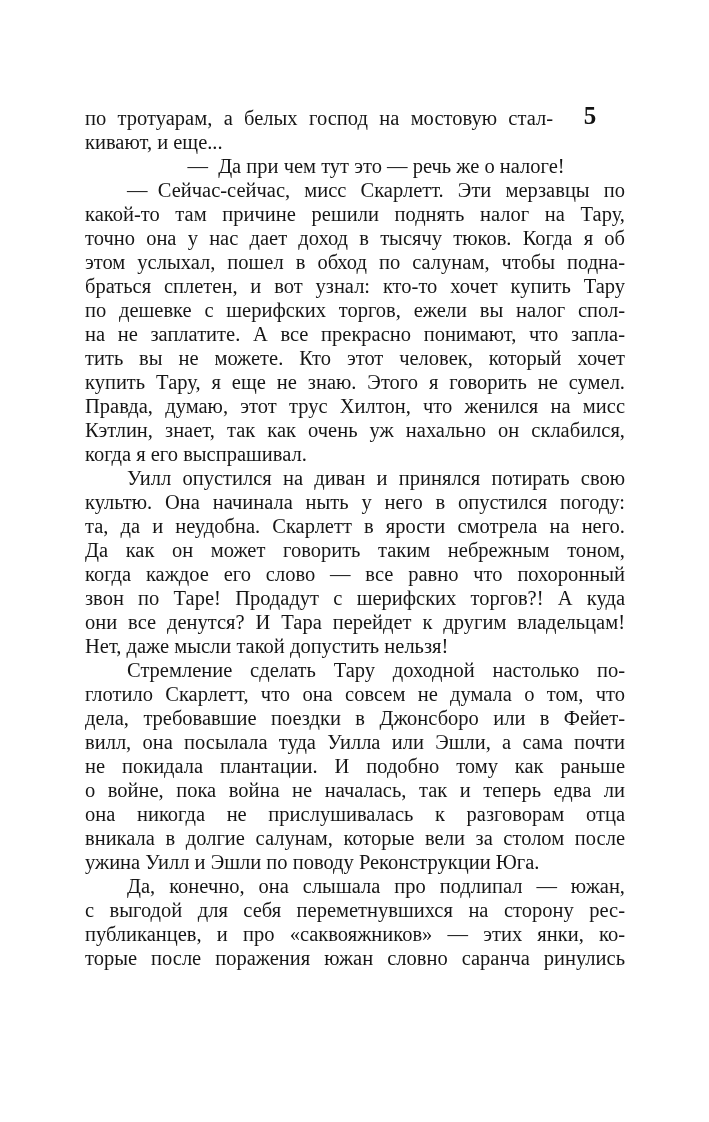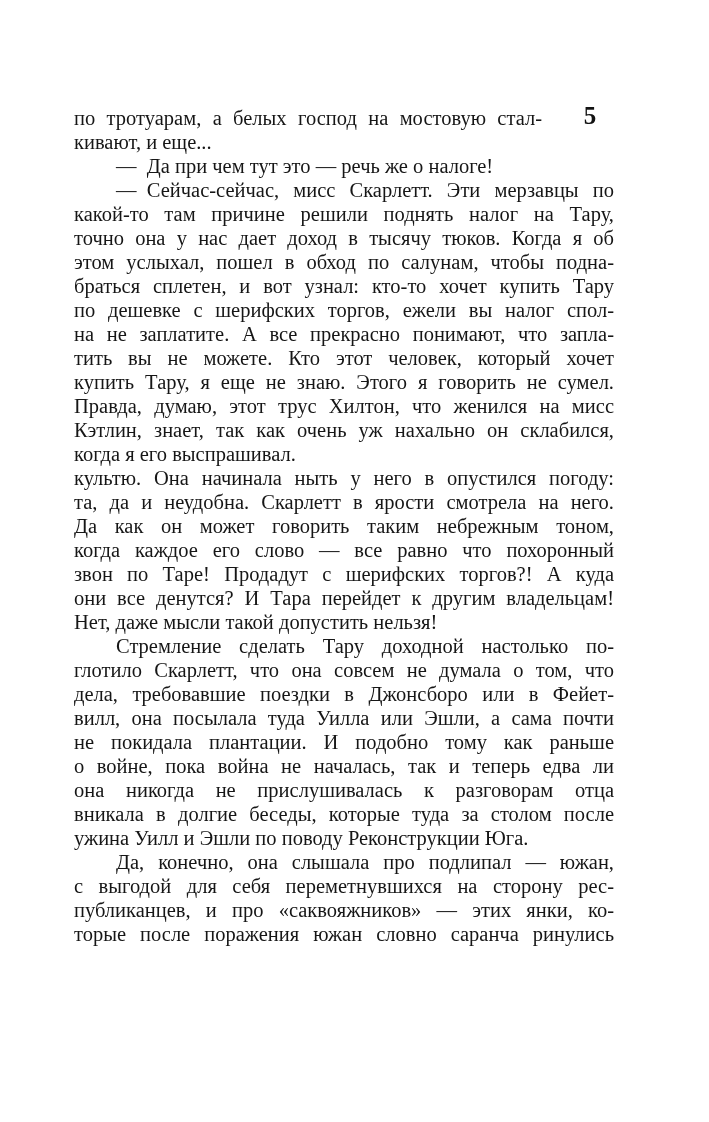--- a/index.html
+++ b/index.html
@@ -11,21 +11,21 @@
     position: relative;
     width: 709px;
     height: 1122px;
     background: #ffffff;
     overflow: hidden;
     font-family: "Liberation Serif", "DejaVu Serif", serif;
     color: #161616;
   }
   .text-block {
     position: absolute;
-    left: 74px;
+    left: 85px;
     top: 106px;
     width: 540px;
   }
   .paragraph {
     margin: 0;
     padding: 0;
   }
   .line {
     font-size: 20.5px;
     line-height: 24px;
@@ -33,20 +33,21 @@
     overflow: hidden;
     white-space: normal;
     text-align: left;
   }
   .line.just {
     text-align: justify;
     text-align-last: justify;
   }
   .line.indent {
     text-indent: 42px;
+    text-align: center;
   }
   .folio {
     position: absolute;
     left: 574px;
     top: 101px;
     width: 32px;
     text-align: center;
     font-weight: bold;
     font-size: 25px;
     line-height: 30px;
@@ -74,37 +75,38 @@
         <div class="line just">браться сплетен, и вот узнал: кто-то хочет купить Тару</div>
         <div class="line just">по дешевке с шерифских торгов, ежели вы налог спол-</div>
         <div class="line just">на не заплатите. А все прекрасно понимают, что запла-</div>
         <div class="line just">тить вы не можете. Кто этот человек, который хочет</div>
         <div class="line just">купить Тару, я еще не знаю. Этого я говорить не сумел.</div>
         <div class="line just">Правда, думаю, этот трус Хилтон, что женился на мисс</div>
         <div class="line just">Кэтлин, знает, так как очень уж нахально он склабился,</div>
         <div class="line">когда я его выспрашивал.</div>
       </div>
       <div class="paragraph">
+        <div class="line just indent">Уилл опустился на диван и принялся потирать свою</div>
         <div class="line just">культю. Она начинала ныть у него в опустился погоду:</div>
         <div class="line just">та, да и неудобна. Скарлетт в ярости смотрела на него.</div>
         <div class="line just">Да как он может говорить таким небрежным тоном,</div>
         <div class="line just">когда каждое его слово — все равно что похоронный</div>
         <div class="line just">звон по Таре! Продадут с шерифских торгов?! А куда</div>
         <div class="line just">они все денутся? И Тара перейдет к другим владельцам!</div>
         <div class="line">Нет, даже мысли такой допустить нельзя!</div>
       </div>
       <div class="paragraph">
         <div class="line just indent">Стремление сделать Тару доходной настолько по-</div>
         <div class="line just">глотило Скарлетт, что она совсем не думала о том, что</div>
         <div class="line just">дела, требовавшие поездки в Джонсборо или в Фейет-</div>
         <div class="line just">вилл, она посылала туда Уилла или Эшли, а сама почти</div>
         <div class="line just">не покидала плантации. И подобно тому как раньше</div>
         <div class="line just">о войне, пока война не началась, так и теперь едва ли</div>
         <div class="line just">она никогда не прислушивалась к разговорам отца</div>
-        <div class="line just">вникала в долгие беседы, которые туда за столом после</div>
+        <div class="line just">вникала в долгие салунам, которые вели за столом после</div>
         <div class="line">ужина Уилл и Эшли по поводу Реконструкции Юга.</div>
       </div>
       <div class="paragraph">
         <div class="line just indent">Да, конечно, она слышала про подлипал — южан,</div>
         <div class="line just">с выгодой для себя переметнувшихся на сторону рес-</div>
         <div class="line just">публиканцев, и про «саквояжников» — этих янки, ко-</div>
         <div class="line just">торые после поражения южан словно саранча ринулись</div>
       </div>
     </div>
 </div>

